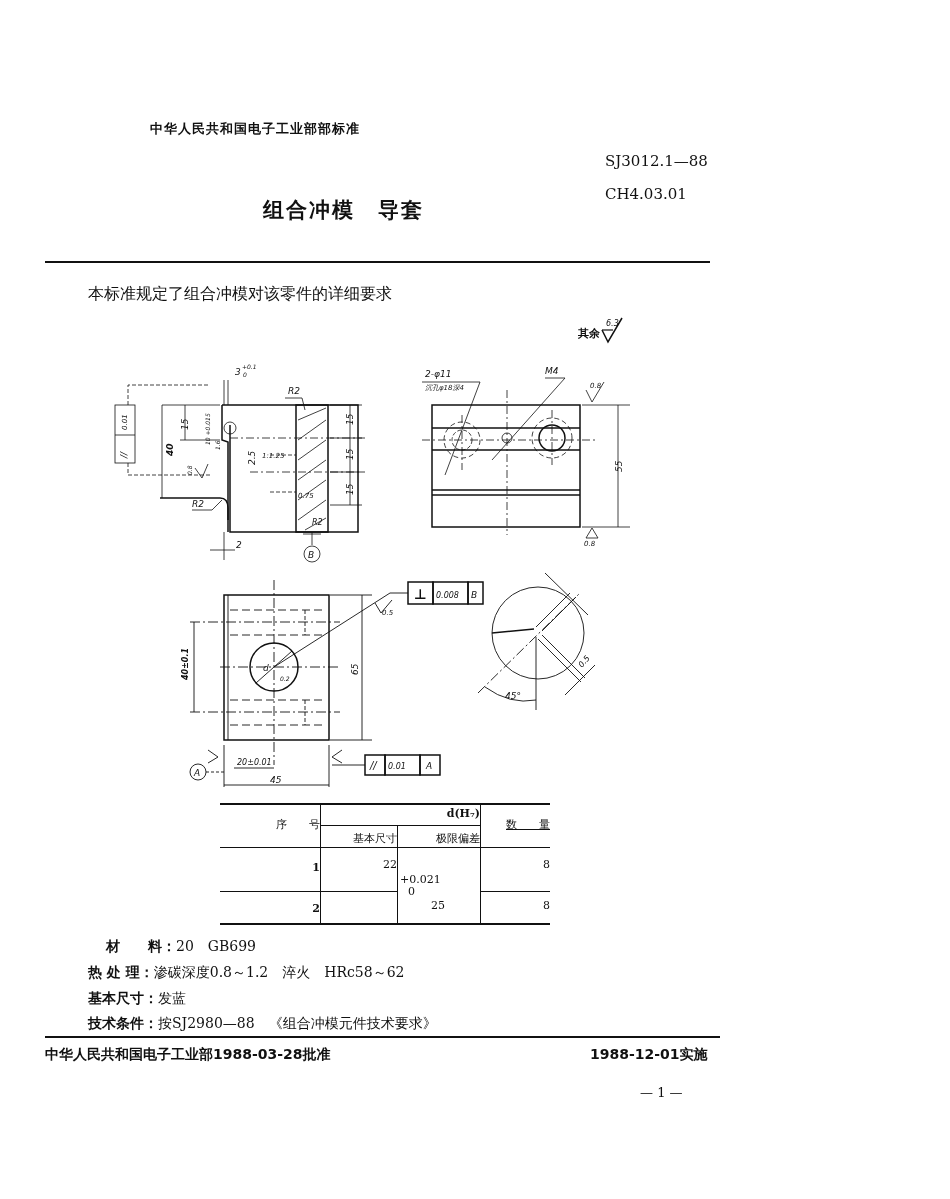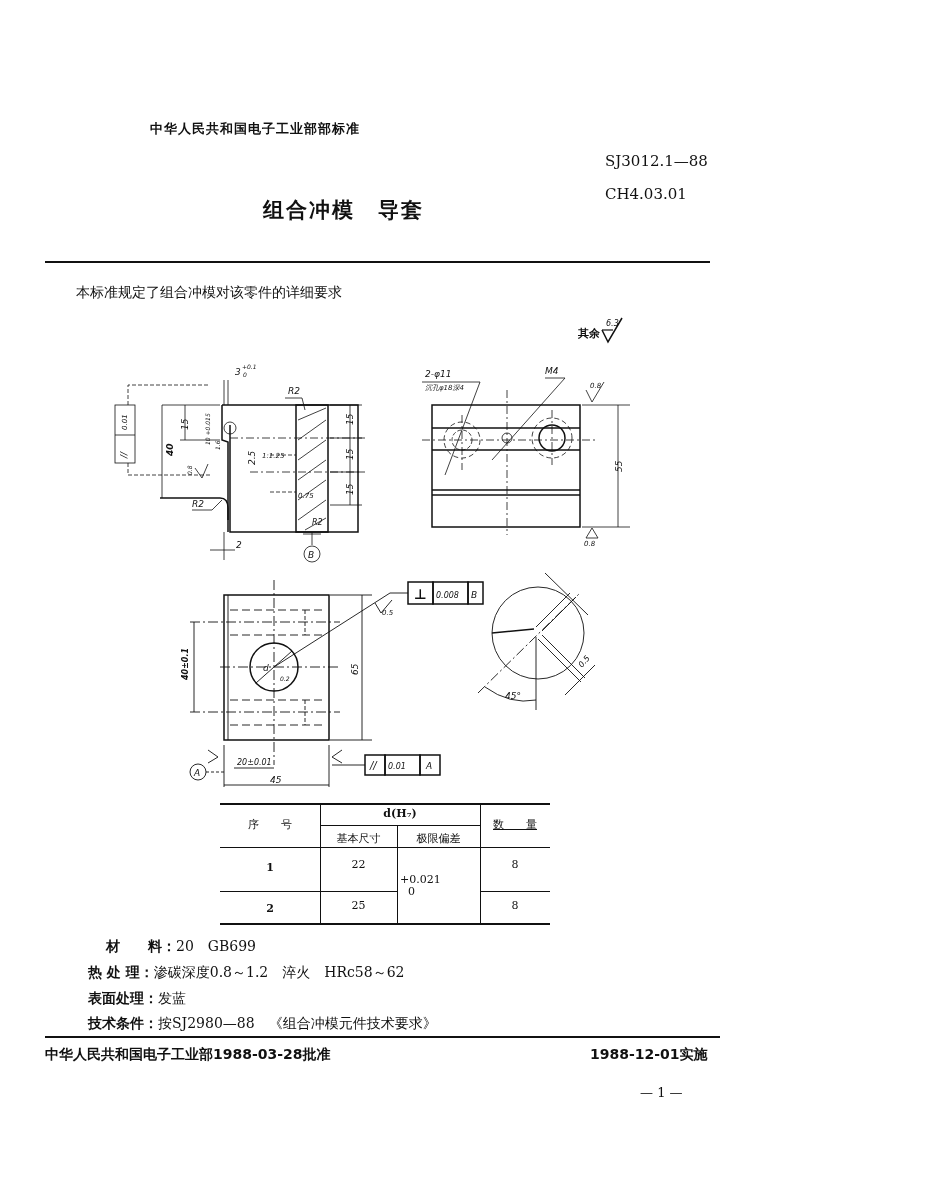--- a/index.html
+++ b/index.html
@@ -3,35 +3,35 @@
 <meta charset="utf-8">
 <style>
   html, body { margin:0; padding:0; background:#ffffff; }
   body { width:950px; height:1199px; position:relative; overflow:hidden; color:#111; font-family:"DejaVu Serif", serif; }
   .abs { position:absolute; }
   .bold { font-family:"DejaVu Sans", sans-serif; font-weight:bold; }
   .serif { font-family:"DejaVu Serif", serif; }
   .mono { font-family:"Liberation Mono", monospace; }
   .rule { position:absolute; background:#111; }
   svg text { font-family:"DejaVu Sans", sans-serif; font-style:italic; fill:#111; }
-  .tbl-cell { position:absolute; font-size:11px; font-family:"DejaVu Serif", serif; text-align:center; }
+  .tbl-cell { position:absolute; font-size:11px; font-family:"DejaVu Serif", serif; text-align:right; }
   .spec-label { font-family:"DejaVu Sans", sans-serif; font-weight:bold; font-size:14px; }
   .spec-val { font-family:"DejaVu Serif", serif; font-size:14px; }
 </style>
 </head>
 <body>
 
 <div class="abs bold" style="left:150px; top:120px; font-size:13px; letter-spacing:1px;">中华人民共和国电子工业部部标准</div>
 <div class="abs serif" style="left:605px; top:152px; font-size:15px;">SJ3012.1—88</div>
 <div class="abs serif" style="left:605px; top:185px; font-size:15px;text-align:right;">CH4.03.01</div>
 <div class="abs bold" style="left:239px; top:196px; font-size:21px; letter-spacing:2px;margin-left:24px;">组合冲模　导套</div>
 
 <div class="rule" style="left:45px; top:261px; width:665px; height:2px;"></div>
 
-<div class="abs serif" style="left:76px; top:284px; font-size:14px;">本标准规定了组合冲模对该零件的详细要求</div>
+<div class="abs serif" style="left:88px; top:284px; font-size:16px;">本标准规定了组合冲模对该零件的详细要求</div>
 
 <div class="abs" style="left:578px; top:316px; width:50px; height:30px;">
   <span style="position:absolute; left:0; top:10px; font-size:11px; font-family:'DejaVu Sans',sans-serif; font-weight:bold;">其余</span>
   <svg width="30" height="30" style="position:absolute; left:22px; top:0;">
     <polyline points="2,14 8,26 22,2" fill="none" stroke="#111" stroke-width="1.5"></polyline>
     <line x1="2" y1="14" x2="13" y2="14" stroke="#111" stroke-width="1.2"></line>
     <text x="6" y="10" font-size="8">6.3</text>
   </svg>
 </div>
 
@@ -258,35 +258,35 @@
   <div class="tbl-cell" style="left:100px; top:4px; width:160px; font-weight:bold;">d(H₇)</div>
   <div class="tbl-cell" style="left:100px; top:28px; width:77px;">基本尺寸</div>
   <div class="tbl-cell" style="left:177px; top:28px; width:83px;">极限偏差</div>
   <div class="tbl-cell" style="left:260px; top:14px; width:70px;text-decoration:underline;">数　　量</div>
 
   <div class="tbl-cell mono" style="left:0; top:58px; width:100px; font-weight:bold;">1</div>
   <div class="tbl-cell mono" style="left:100px; top:55px; width:77px;">22</div>
   <div class="tbl-cell mono" style="left:260px; top:55px; width:70px;">8</div>
 
   <div class="tbl-cell mono" style="left:0; top:99px; width:100px; font-weight:bold;">2</div>
-  <div class="tbl-cell mono" style="left:100px; top:96px; width:77px;">25</div>
+  <div class="tbl-cell mono" style="left:100px; top:96px; width:77px;padding-left:48px;">25</div>
   <div class="tbl-cell mono" style="left:260px; top:96px; width:70px;">8</div>
 
   <div class="tbl-cell mono" style="left:180px; top:70px; text-align:right;">+0.021</div>
   <div class="tbl-cell mono" style="left:188px; top:82px; text-align:left;">0</div>
 </div>
 
 <div class="abs" style="left:88px; top:936px;margin-left:18px;">
   <span class="spec-label">材　　料：</span><span class="spec-val">20　GB699</span>
 </div>
 <div class="abs" style="left:88px; top:962px;">
   <span class="spec-label">热 处 理：</span><span class="spec-val">渗碳深度0.8～1.2　淬火　HRc58～62</span>
 </div>
 <div class="abs" style="left:88px; top:988px;">
-  <span class="spec-label">表面处理：</span><span class="spec-val">发蓝</span>
+  <span class="spec-label">基本尺寸：</span><span class="spec-val">发蓝</span>
 </div>
 <div class="abs" style="left:88px; top:1013px;">
   <span class="spec-label">技术条件：</span><span class="spec-val">按SJ2980—88　《组合冲模元件技术要求》</span>
 </div>
 
 <div class="rule" style="left:45px; top:1036px; width:675px; height:2px;"></div>
 
 <div class="abs bold" style="left:45px; top:1046px; font-size:14px;">中华人民共和国电子工业部1988-03-28批准</div>
 <div class="abs bold" style="left:590px; top:1046px; font-size:14px;">1988-12-01实施</div>
 <div class="abs serif" style="left:640px; top:1085px; font-size:13px;">— 1 —</div>

